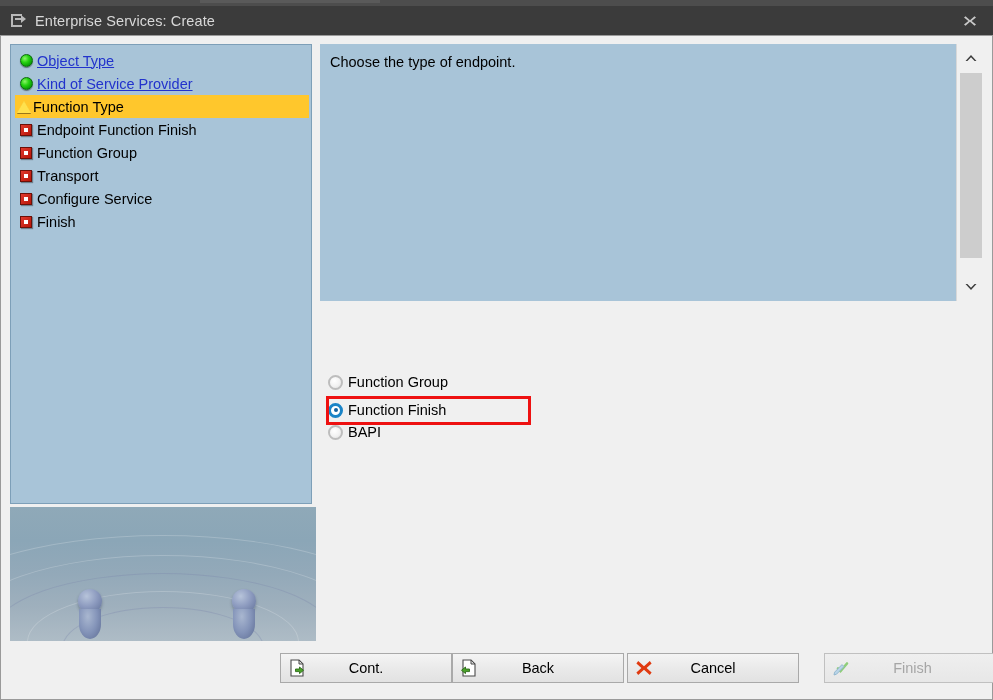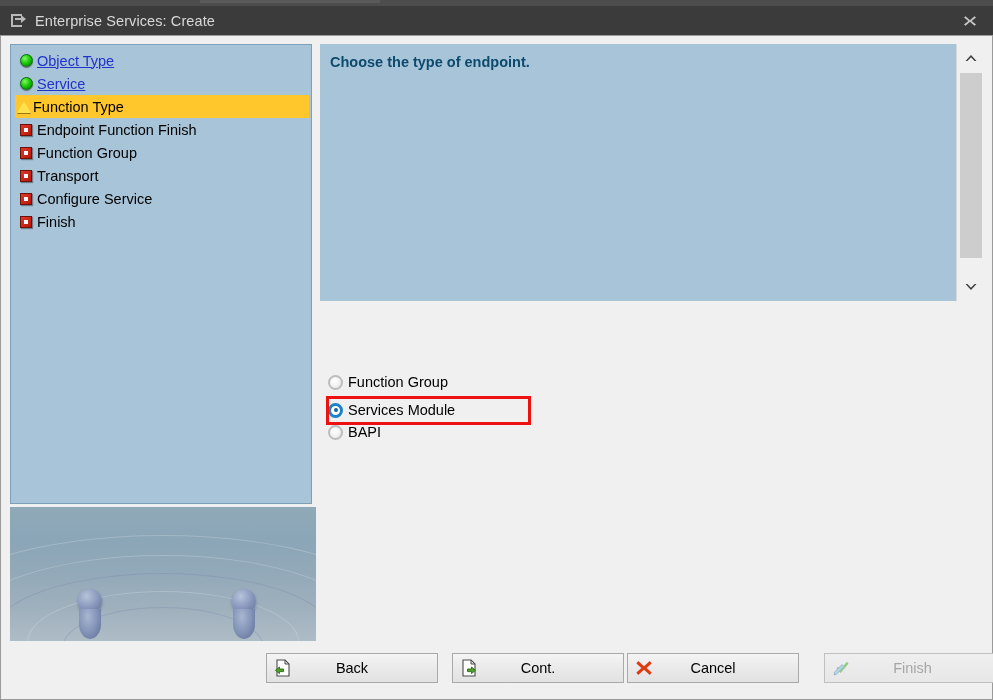--- a/index.html
+++ b/index.html
@@ -225,22 +225,21 @@
   .info-panel {
     position: absolute;
     left: 0; top: 0;
     width: 665px; height: 257px;
     background: #a8c4d8;
   }
   .info-text {
     position: absolute;
     left: 10px; top: 10px;
     font-size: 14.5px;
-    color: #0c4a6e;
-    font-weight: bold;
+    color: #000000;
   }
   .vscroll {
     position: absolute;
     right: 0; top: 0;
     width: 29px; height: 257px;
     background: #f0f0f0;
     border-left: 1px solid #d8d8d8;
     box-sizing: border-box;
   }
   .vscroll .btn {
@@ -375,27 +374,27 @@
 
       <div class="roadmap">
 
         <div class="step">
           <span class="step-icon">
               <span class="ic-green"></span>
             </span>
           <span class="step-label link">Object Type</span>
         </div>
 
-
         <div class="step">
           <span class="step-icon">
               <span class="ic-green"></span>
             </span>
-          <span class="step-label link">Service</span>
-        </div>
+          <span class="step-label link">Kind of Service Provider</span>
+        </div>
+
 
         <div class="step current">
           <span class="step-icon">
               <span class="ic-tri"></span>
             </span>
           <span class="step-label">Function Type</span>
         </div>
 
         <div class="step">
           <span class="step-icon">
@@ -469,57 +468,57 @@
 
       <div class="options">
 
         <div class="radio-row" style="top:69px;">
           <span class="radio"></span>
           <span class="rlabel">Function Group</span>
         </div>
 
         <div class="radio-row" style="top:97px;">
           <span class="radio checked"></span>
-          <span class="rlabel">Services Module</span>
+          <span class="rlabel">Function Finish</span>
         </div>
 
         <div class="radio-row" style="top:119px;">
           <span class="radio"></span>
           <span class="rlabel">BAPI</span>
         </div>
 
         <div class="highlight-box"></div>
       </div>
     </div>
 
     <div class="footer">
 
       <div class="btn-bar" style="left:265px;">
+
+        <div class="wbtn" style="width:172px; margin-left:14px;">
+          <span class="bicon">
+            <svg width="18" height="18" viewBox="0 0 18 18">
+              <path d="M3 1 H11 L15 5 V17 H3 Z" fill="#ffffff" stroke="#4a4a4a" stroke-width="1.1"></path>
+              <path d="M11 1 V5 H15 Z" fill="#dcdcdc" stroke="#4a4a4a" stroke-width="1"></path>
+              <path d="M7.5 10 H11.5 V8 L15.5 11.3 L11.5 14.6 V12.6 H7.5 Z" fill="#4ba32a" stroke="#2d6b17" stroke-width="0.9"></path>
+            </svg>
+          </span>
+          <span class="blabel">Cont.</span>
+        </div>
 
         <div class="wbtn" style="width:172px;">
           <span class="bicon">
             <svg width="18" height="18" viewBox="0 0 18 18">
               <path d="M3 1 H11 L15 5 V17 H3 Z" fill="#ffffff" stroke="#4a4a4a" stroke-width="1.1"></path>
               <path d="M11 1 V5 H15 Z" fill="#dcdcdc" stroke="#4a4a4a" stroke-width="1"></path>
               <path d="M9.5 10 H5.5 V8 L1.5 11.3 L5.5 14.6 V12.6 H9.5 Z" fill="#4ba32a" stroke="#2d6b17" stroke-width="0.9"></path>
             </svg>
           </span>
           <span class="blabel">Back</span>
         </div>
-
-        <div class="wbtn" style="width:172px; margin-left:14px;">
-          <span class="bicon">
-            <svg width="18" height="18" viewBox="0 0 18 18">
-              <path d="M3 1 H11 L15 5 V17 H3 Z" fill="#ffffff" stroke="#4a4a4a" stroke-width="1.1"></path>
-              <path d="M11 1 V5 H15 Z" fill="#dcdcdc" stroke="#4a4a4a" stroke-width="1"></path>
-              <path d="M7.5 10 H11.5 V8 L15.5 11.3 L11.5 14.6 V12.6 H7.5 Z" fill="#4ba32a" stroke="#2d6b17" stroke-width="0.9"></path>
-            </svg>
-          </span>
-          <span class="blabel">Cont.</span>
-        </div>
       </div>
 
       <div class="btn-bar" style="left:626px;gap:23px;">
 
         <div class="wbtn" style="width:172px;">
           <span class="bicon">
             <svg width="18" height="18" viewBox="0 0 18 18">
               <path d="M3.2 2 L9 7.2 L14.8 2 L16.6 4.4 L11.6 9 L16.6 13.6 L14.8 16 L9 10.8 L3.2 16 L1.4 13.6 L6.4 9 L1.4 4.4 Z" fill="#e03a10"></path>
             </svg>
           </span>

